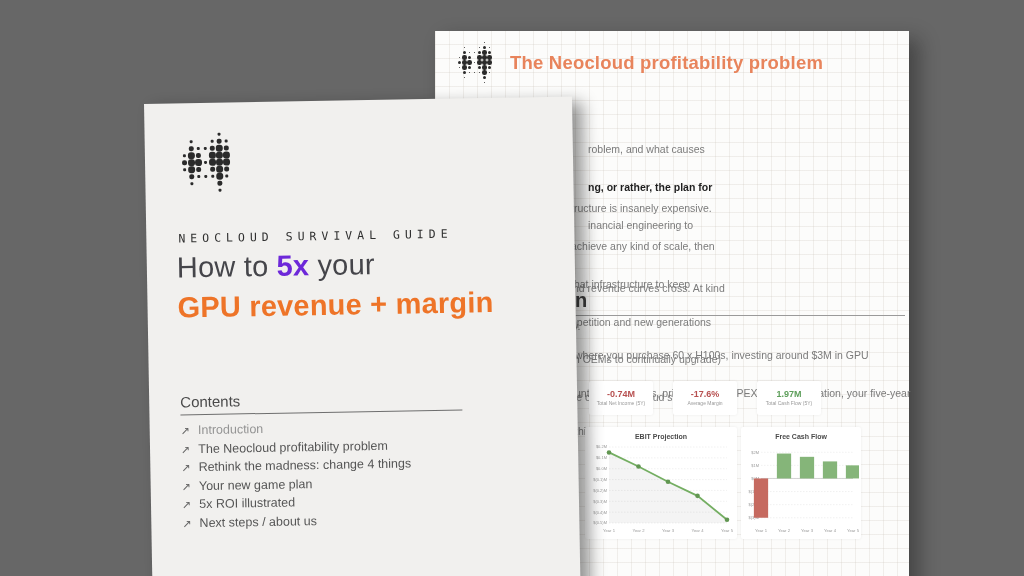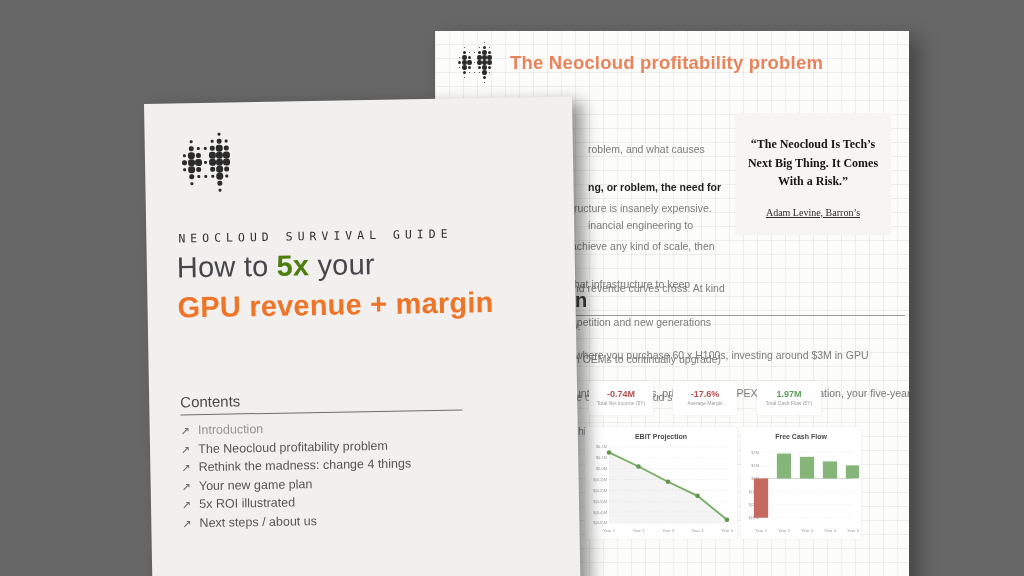--- a/index.html
+++ b/index.html
@@ -101,28 +101,24 @@
           <span style="position: absolute; border-radius: 50%; background: rgb(43, 43, 43); width: 1.6px; height: 1.6px; left: 31.7px; top: 31.7px;"></span>
           <span style="position: absolute; border-radius: 50%; background: rgb(43, 43, 43); width: 1.6px; height: 1.6px; left: 6.7px; top: 36.7px;"></span>
           <span style="position: absolute; border-radius: 50%; background: rgb(43, 43, 43); width: 3px; height: 3px; left: 26px; top: 36px;"></span>
           <span style="position: absolute; border-radius: 50%; background: rgb(43, 43, 43); width: 1.6px; height: 1.6px; left: 26.7px; top: 41.7px;"></span>
         </span>
       <span class="bp-title">The Neocloud profitability problem</span>
     </div>
 
     <div class="frag" style="left:153px;top:87px;">
       <div>roblem, and what causes</div>
-      <div class="b">ng, or roblem, the need for</div>
+      <div class="b">ng, or rather, the plan for</div>
       <div>inancial engineering to</div>
     </div>
 
-    <div class="quote-card">
-      <div class="quote-text">“The Neocloud Is Tech’s Next Big Thing. It Comes With a Risk.”</div>
-      <a class="quote-attr">Adam Levine, Barron’s</a>
-    </div>
 
     <div class="frag" style="left:136px;top:146px;">
       <div>tructure is insanely expensive.</div>
       <div>achieve any kind of scale, then</div>
       <div>that infrastructure to keep</div>
       <div>npetition and new generations</div>
       <div>m OEMs to continually upgrade)</div>
       <div>ce of your Neocloud service.</div>
     </div>
 
@@ -261,21 +257,21 @@
         <span style="position: absolute; border-radius: 50%; background: rgb(43, 43, 43); width: 2.24px; height: 2.24px; left: 30.38px; top: 44.38px;"></span>
         <span style="position: absolute; border-radius: 50%; background: rgb(43, 43, 43); width: 6.16px; height: 6.16px; left: 35.42px; top: 42.42px;"></span>
         <span style="position: absolute; border-radius: 50%; background: rgb(43, 43, 43); width: 2.24px; height: 2.24px; left: 44.38px; top: 44.38px;"></span>
         <span style="position: absolute; border-radius: 50%; background: rgb(43, 43, 43); width: 2.24px; height: 2.24px; left: 9.38px; top: 51.38px;"></span>
         <span style="position: absolute; border-radius: 50%; background: rgb(43, 43, 43); width: 4.2px; height: 4.2px; left: 36.4px; top: 50.4px;"></span>
         <span style="position: absolute; border-radius: 50%; background: rgb(43, 43, 43); width: 2.24px; height: 2.24px; left: 37.38px; top: 58.38px;"></span>
       </span>
 
     <div class="eyebrow">NEOCLOUD SURVIVAL GUIDE</div>
 
-    <div class="title title-1"><span>How to </span><span class="hl" style="color:#4d7c0f">5x</span><span> your</span></div>
+    <div class="title title-1"><span>How to </span><span class="hl" style="color:#6d28d9">5x</span><span> your</span></div>
     <div class="title title-2" style="color:#ee7428">GPU revenue + margin</div>
 
     <div class="contents-heading">Contents</div>
     <div class="contents-rule"></div>
 
     <ul class="contents-list">
       <li class="muted">
         <span class="arr">↗</span>
         <span>Introduction</span>
         </li>

